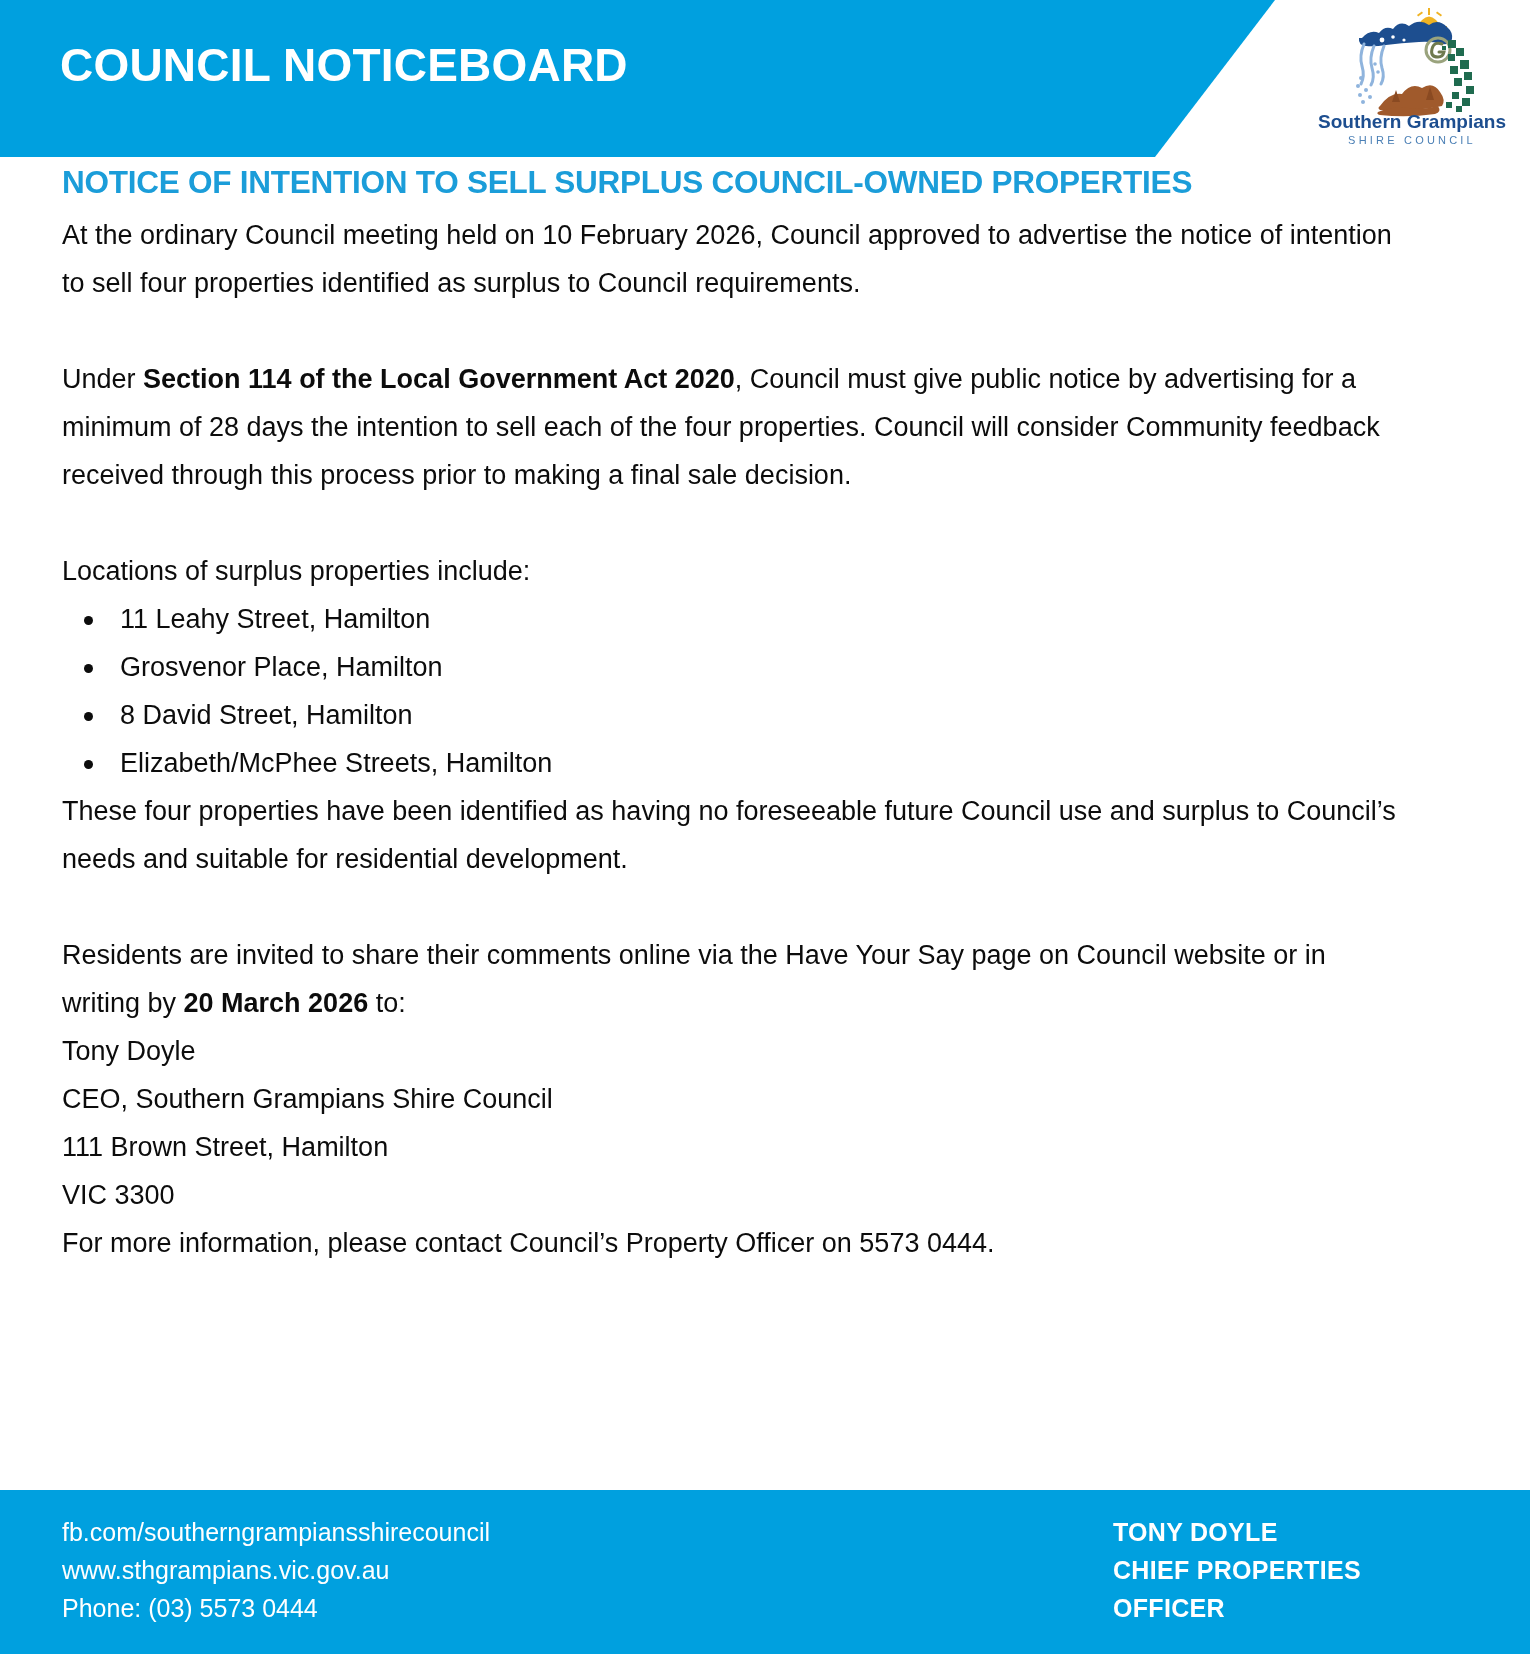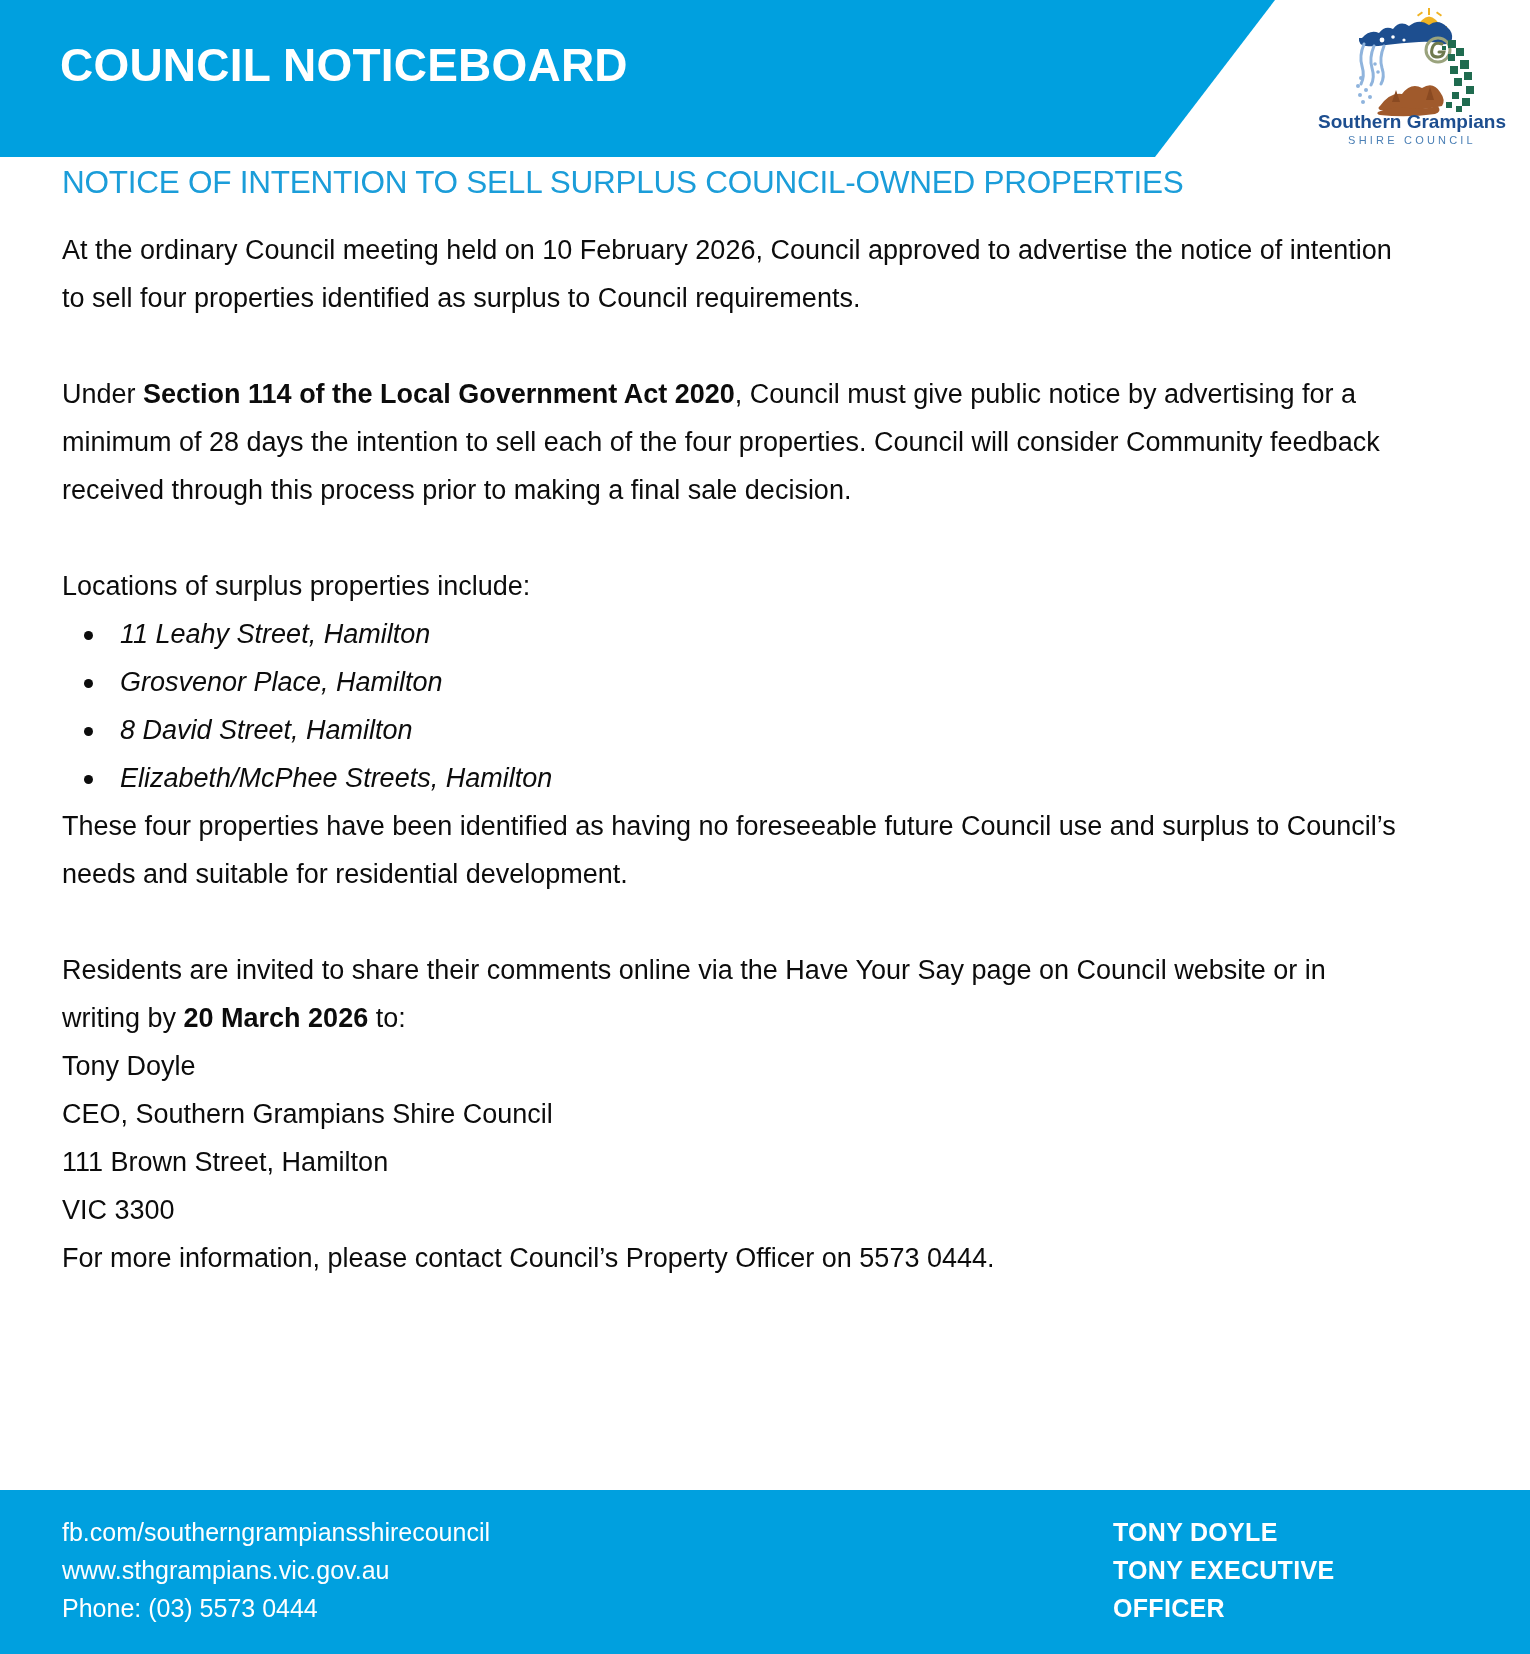--- a/index.html
+++ b/index.html
@@ -62,43 +62,42 @@
   
   .content {
     position: absolute;
     left: 62px;
     top: 163px;
     width: 1340px;
   }
 
   .notice-heading {
     font-size: 31.5px;
-    font-weight: normal;
+    font-weight: bold;
     color: #1b9dd9;
     letter-spacing: -0.25px;
     line-height: 1.25;
     white-space: nowrap;
-    margin-bottom: 24px;
+    margin-bottom: 9px;
   }
 
   .body-text {
     font-size: 27px;
     color: #0c0c0c;
     line-height: 48px;
     font-weight: 400;
   }
 
   .para { margin: 0; }
   .spacer { height: 48px; }
 
   .bullets {
     list-style: none;
     margin: 0;
     padding: 0;
-    font-style: italic;
   }
   .bullets li {
     position: relative;
     padding-left: 58px;
     line-height: 48px;
   }
   .bullets li .dot {
     position: absolute;
     left: 22px;
     top: 21px;
@@ -258,18 +257,18 @@
   </div>
 
   <div class="footer">
     <div class="footer-left">
       <div>fb.com/southerngrampiansshirecouncil</div>
       <div>www.sthgrampians.vic.gov.au</div>
       <div>Phone: (03) 5573 0444</div>
     </div>
     <div class="footer-right">
       <div>TONY DOYLE</div>
-      <div>TONY EXECUTIVE</div>
+      <div>CHIEF PROPERTIES</div>
       <div>OFFICER</div>
     </div>
   </div>
 
 </div>
 
 </body></html>

